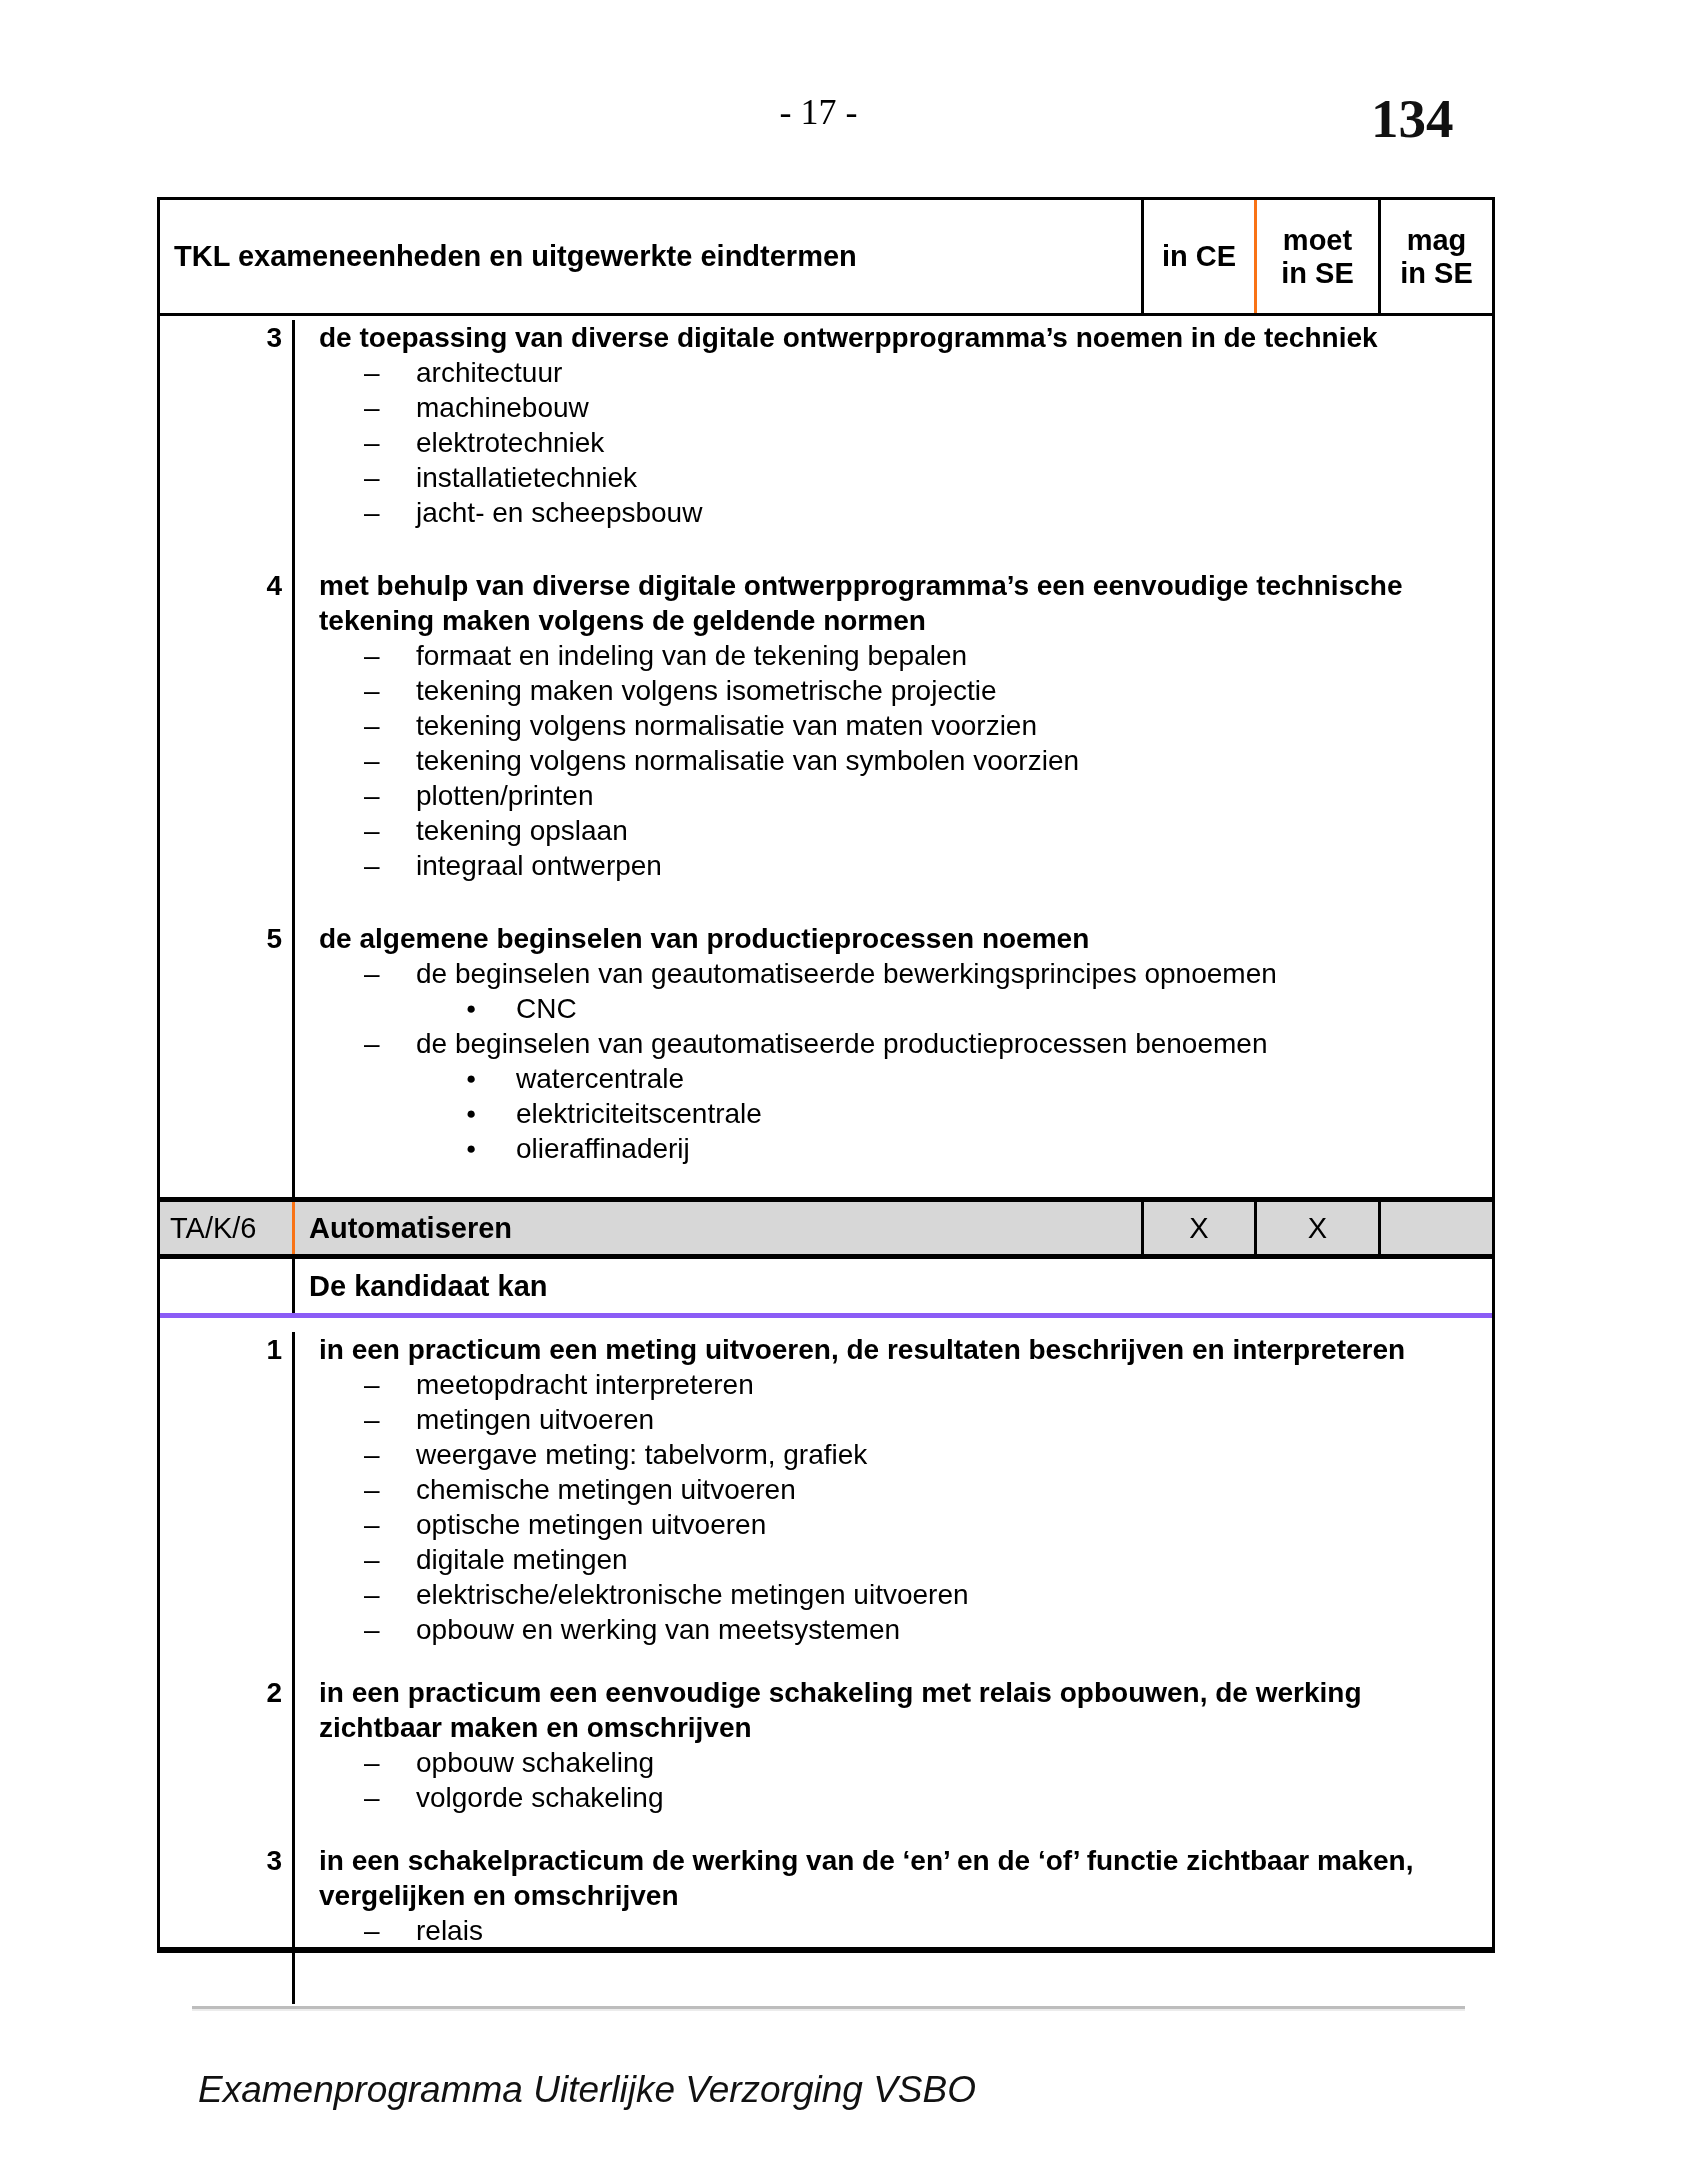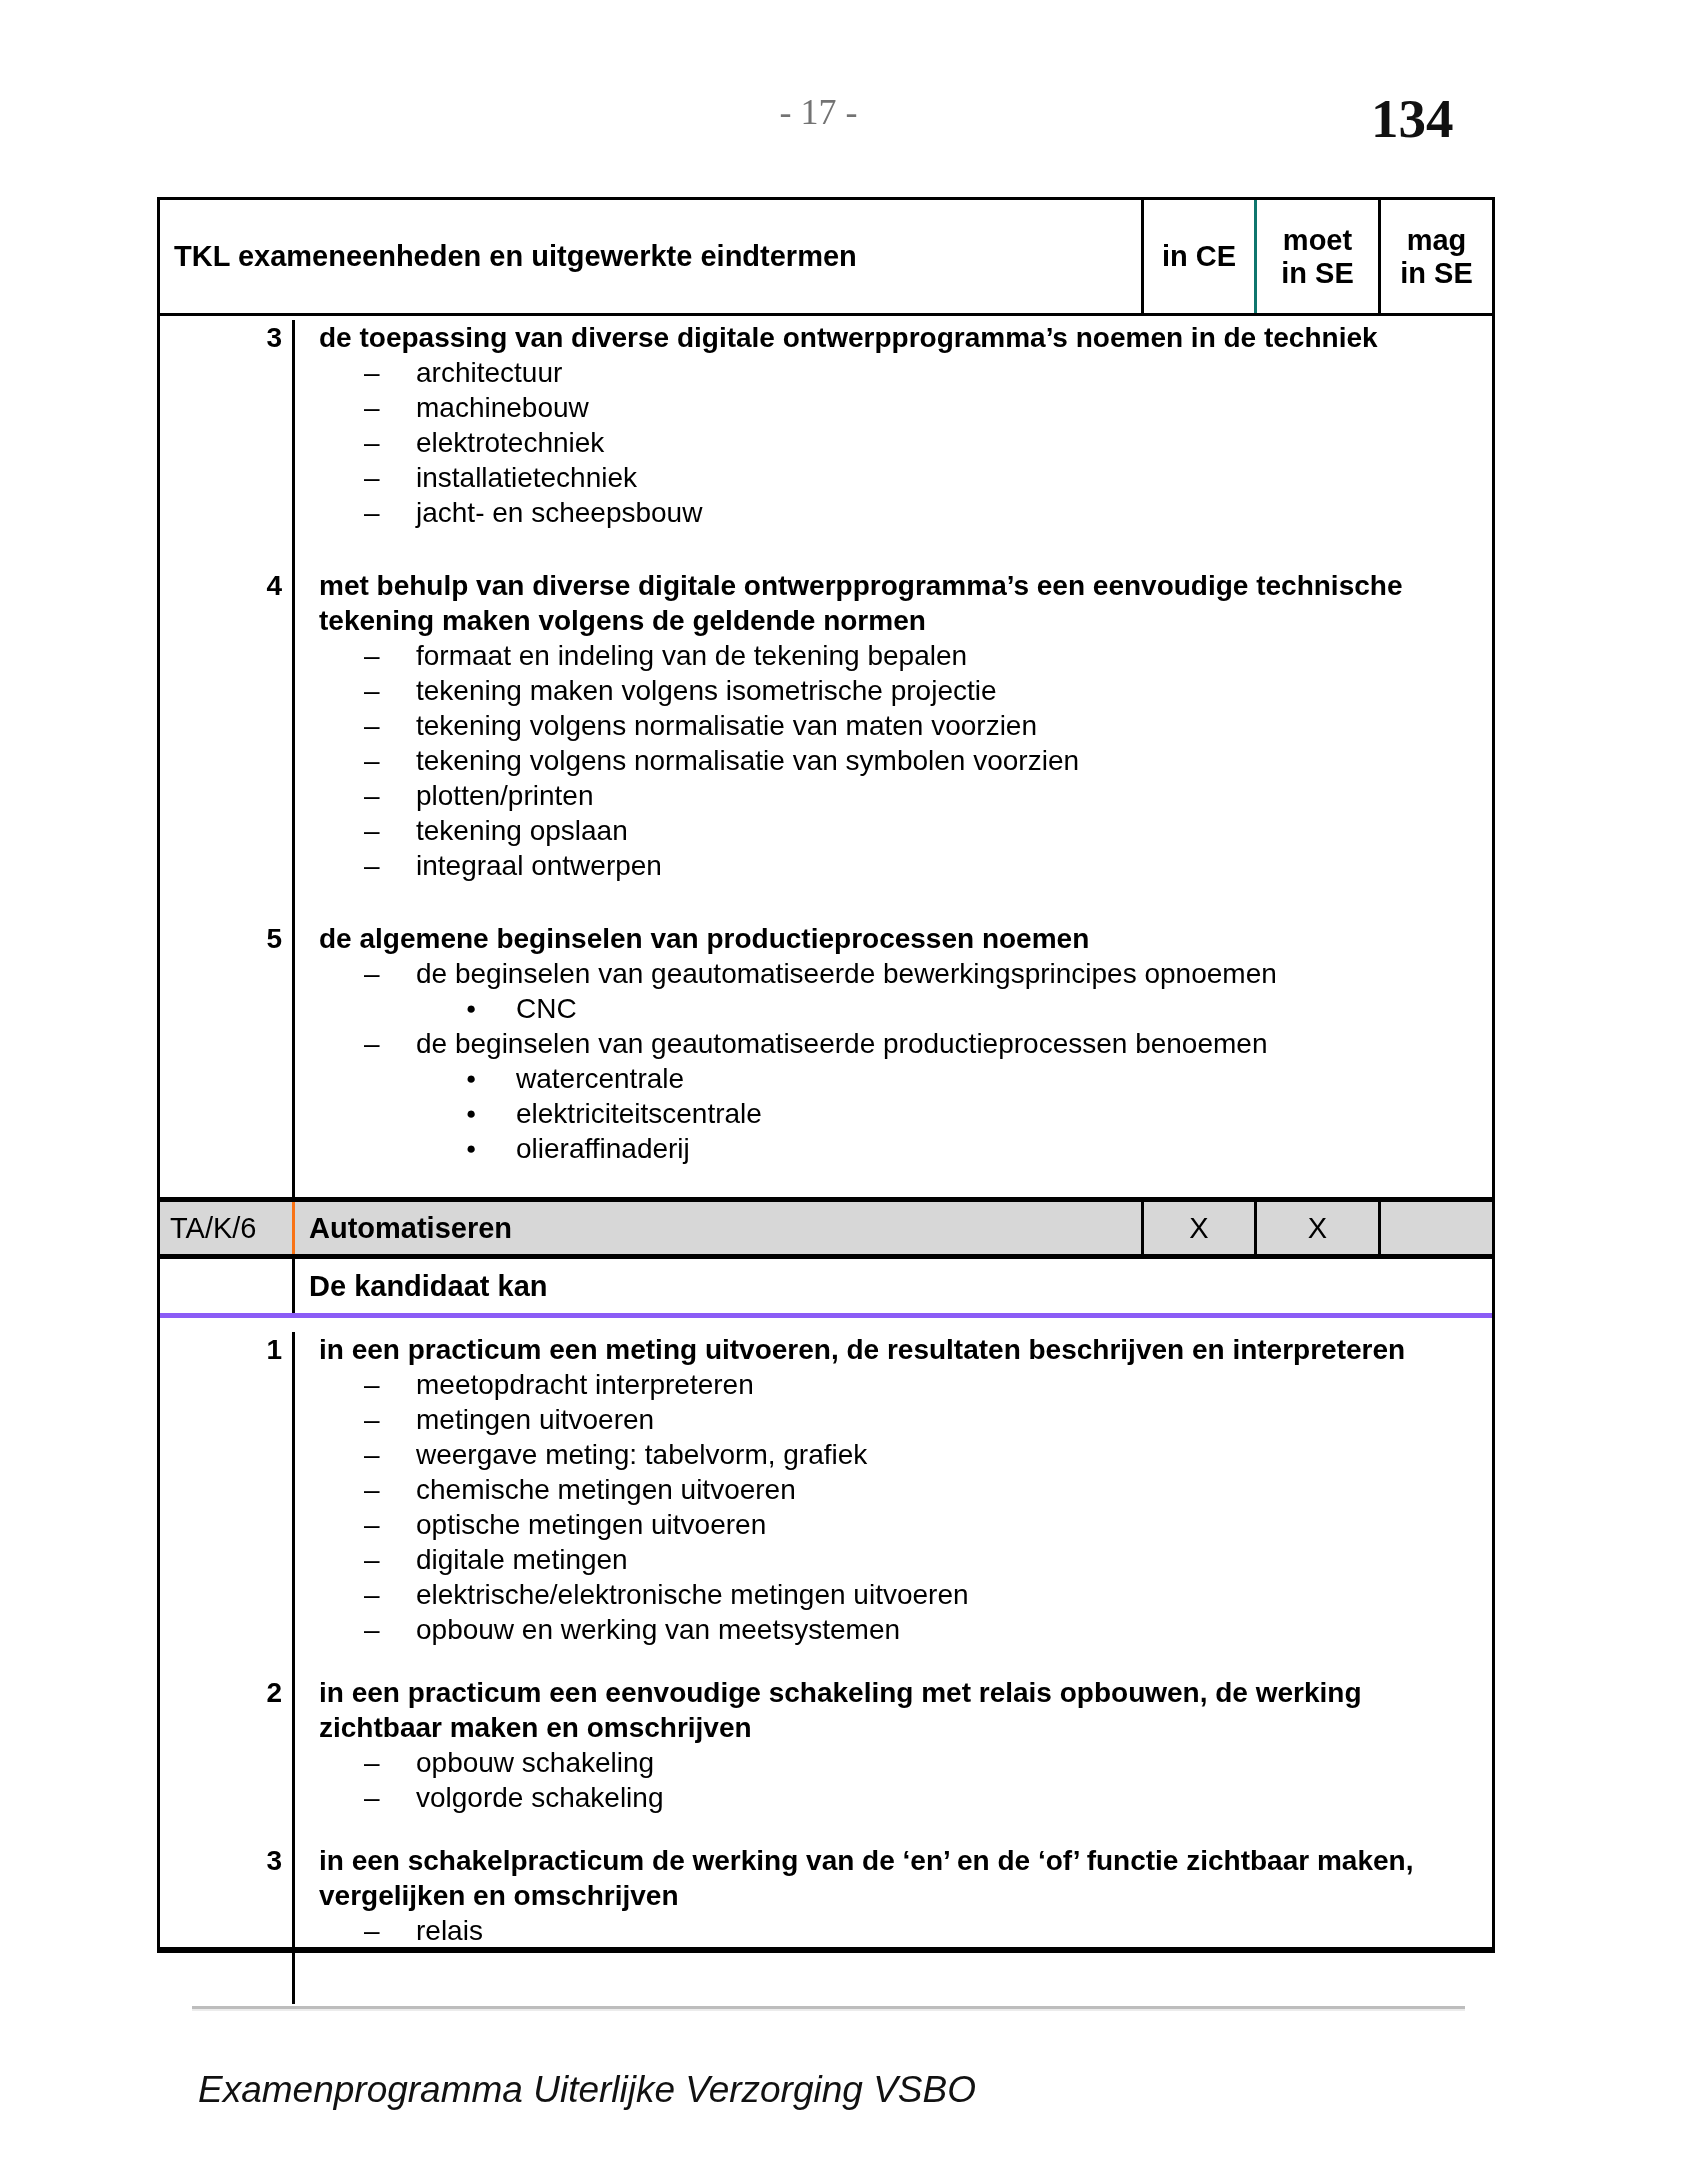--- a/index.html
+++ b/index.html
@@ -11,21 +11,21 @@
     font-family: "Liberation Sans", sans-serif;
     color: #000;
     overflow: hidden;
     margin: 0 auto;
   }
   
   .page-label {
     position: absolute; left: 749px; top: 91px; width: 139px;
     text-align: center;
     font-family: "Liberation Serif", serif;
-    font-size: 36px; color:#737373;
+    font-size: 36px; color:#000000;
   }
   .page-number {
     position: absolute; left: 1371px; top: 87px;
     font-family: "Liberation Serif", serif;
     font-weight: bold; font-size: 55px; color:#111;
   }
   
   .exam-table {
     position: absolute; left: 157px; top: 197px;
     width: 1338px; height: 1756px;
@@ -33,21 +33,21 @@
     display: flex; flex-direction: column;
     background: #fff;
   }
   .t-header {
     display: flex; height: 116px; border-bottom: 3px solid #000;
     font-weight: bold; font-size: 29px; flex-shrink: 0;
   }
   .th-main { width: 984px; border-right: 3px solid #000; display:flex; align-items:center; padding-left: 14px; }
   .th-col  { display:flex; flex-direction:column; justify-content:center; align-items:center; line-height: 33px; text-align:center; }
   .th-ce   { width: 110px; }
-  .th-moet { width: 124px; border-left: 3px solid #0f766e; }
+  .th-moet { width: 124px; border-left: 3px solid #f97316; }
   .th-mag  { flex: 1;      border-left: 3px solid #000; }
   
   .block { display:flex; flex-direction:column; font-size: 28px; line-height: 35px; flex-shrink: 0; }
   #block1 { height: 886px; border-bottom: 5px solid #000; padding-top: 4px; }
   #block2 { flex: 1; padding-top: 14px; }
   .item { display: flex; align-items: stretch; }
   .item .num {
     width: 135px; flex-shrink: 0;
     border-right: 3px solid #000;
     text-align: right; padding-right: 10px;

